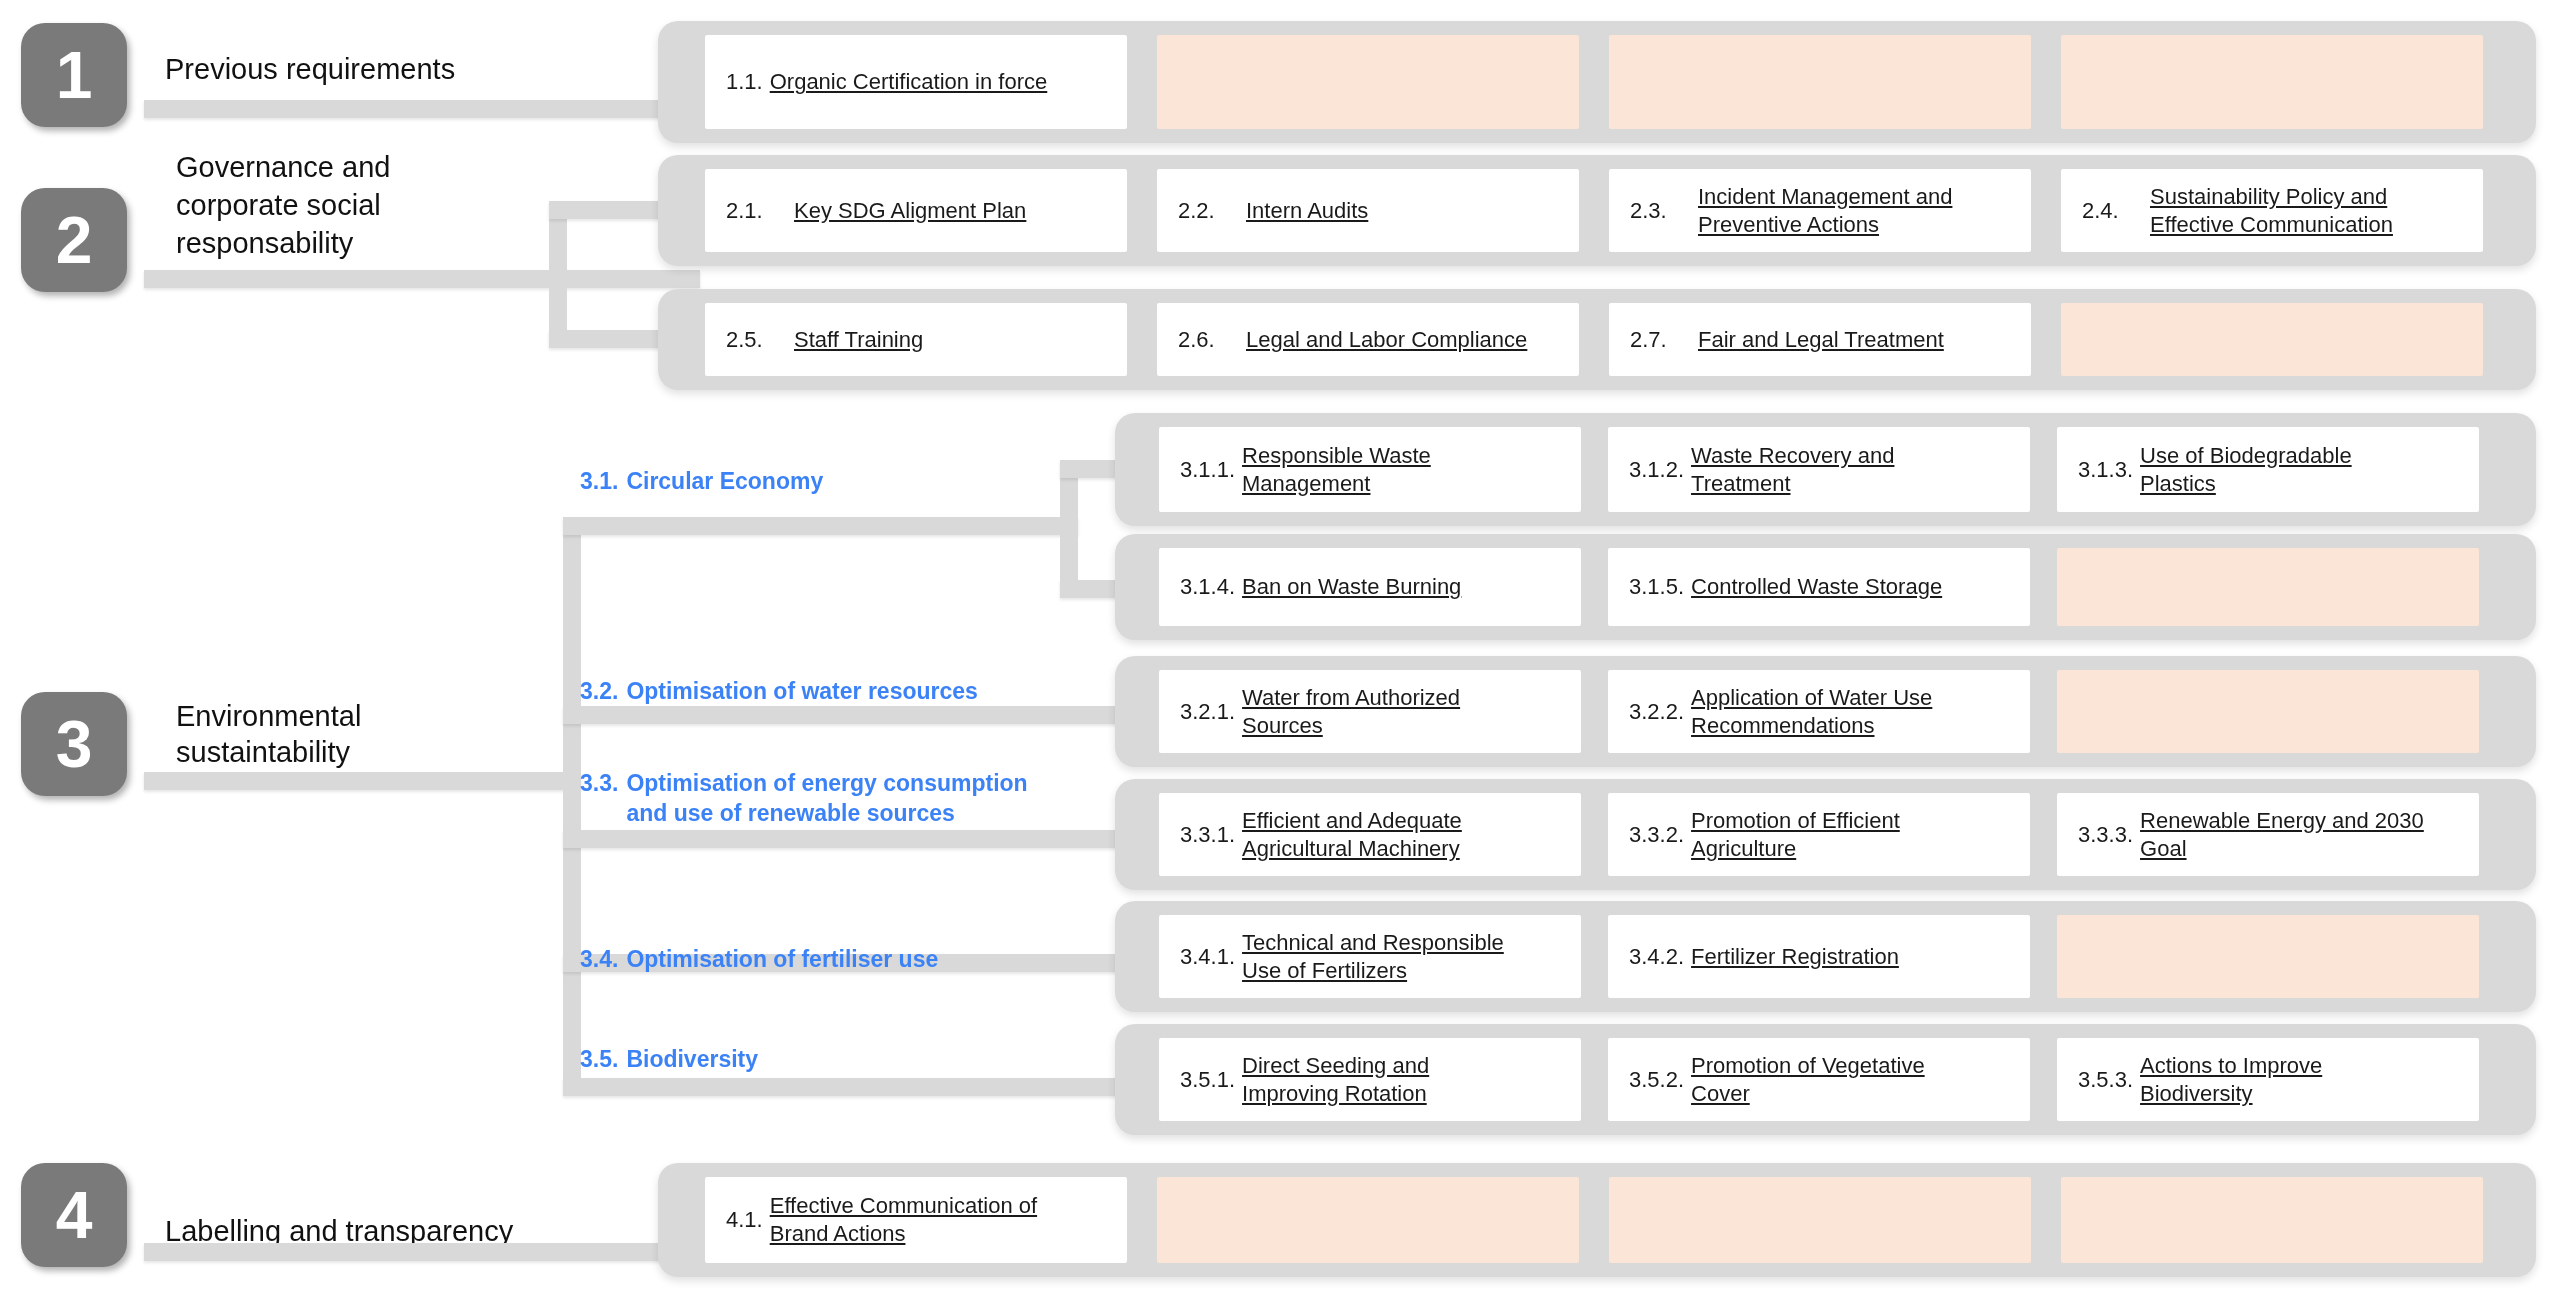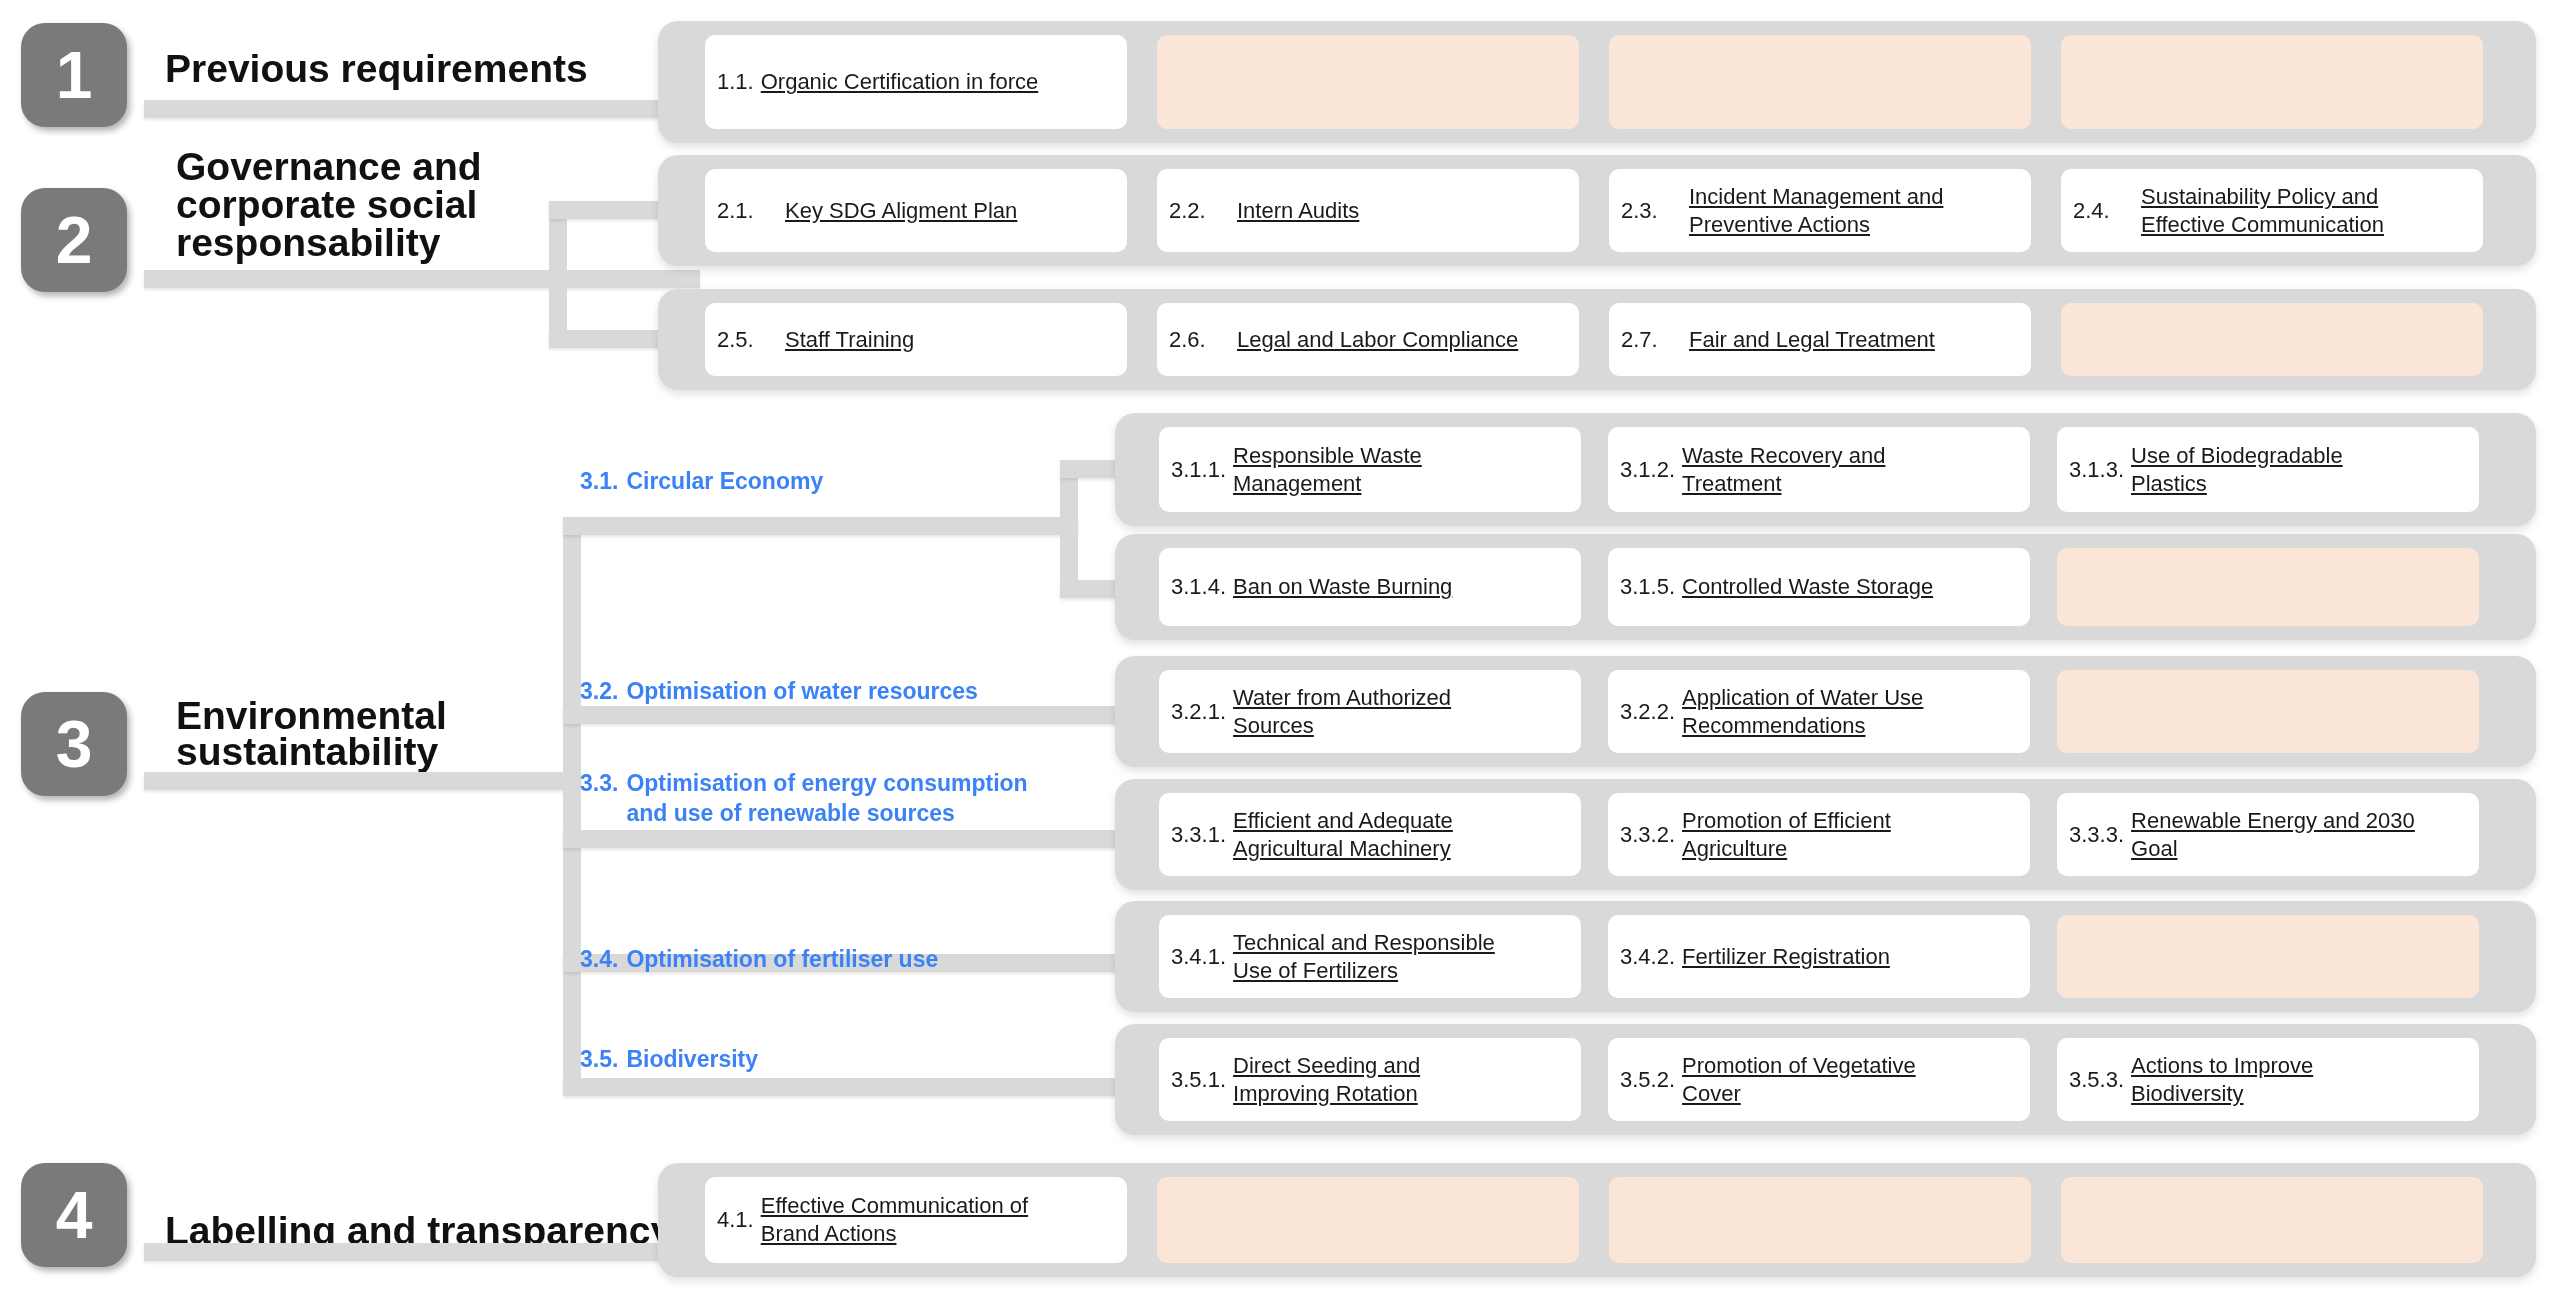--- a/index.html
+++ b/index.html
@@ -6,39 +6,39 @@
   .canvas{position:relative;width:2560px;height:1303px;background:#ffffff;
           font-family:"Liberation Sans",sans-serif;overflow:hidden;}
 
   
   .badge{position:absolute;left:21px;width:106px;height:104px;background:#7a7a7a;
          border-radius:24px;color:#ffffff;font-weight:bold;font-size:66px;
          display:flex;align-items:center;justify-content:center;
          box-shadow:3px 4px 6px rgba(0,0,0,0.30);}
 
   
-  .sec-title{position:absolute;font-weight:bold;color:#111111;font-size:39px;
+  .sec-title{position:absolute;font-weight:normal;color:#111111;font-size:29px;
              line-height:38px;white-space:pre-line;}
 
   
   .bar{position:absolute;background:#d9d9d9;height:18px;box-shadow:0 2px 3px rgba(0,0,0,0.10);}
   .vbar{position:absolute;background:#d9d9d9;width:18px;}
 
   
   .row{position:absolute;background:#d9d9d9;border-radius:20px;display:grid;
        box-sizing:border-box;padding-top:14px;padding-bottom:14px;column-gap:30px;
        box-shadow:0 4px 8px rgba(0,0,0,0.12);}
   .row.full{left:658px;width:1878px;grid-template-columns:422px 422px 422px 422px;
             padding-left:47px;}
   .row.sub{left:1115px;width:1421px;grid-template-columns:422px 422px 422px;
            padding-left:44px;column-gap:27px;}
 
   
-  .cell{background:#ffffff;border-radius:10px;display:flex;align-items:center;
-        box-sizing:border-box;padding:6px 10px 6px 12px;font-size:22px;
+  .cell{background:#ffffff;border-radius:2px;display:flex;align-items:center;
+        box-sizing:border-box;padding:6px 10px 6px 21px;font-size:22px;
         color:#1a1a1a;line-height:28px;}
   .cell .num{white-space:nowrap;margin-right:7px;}
   .cell.w-num .num{min-width:68px;margin-right:0;}
   .cell .txt{white-space:pre-line;text-decoration:underline;}
   .cell.peach{background:#fbe5d6;}
 
   
   .sublabel{position:absolute;display:flex;font-weight:bold;color:#3b82f6;
             font-size:23px;line-height:30px;}
   .sublabel .num{white-space:nowrap;margin-right:8px;}

